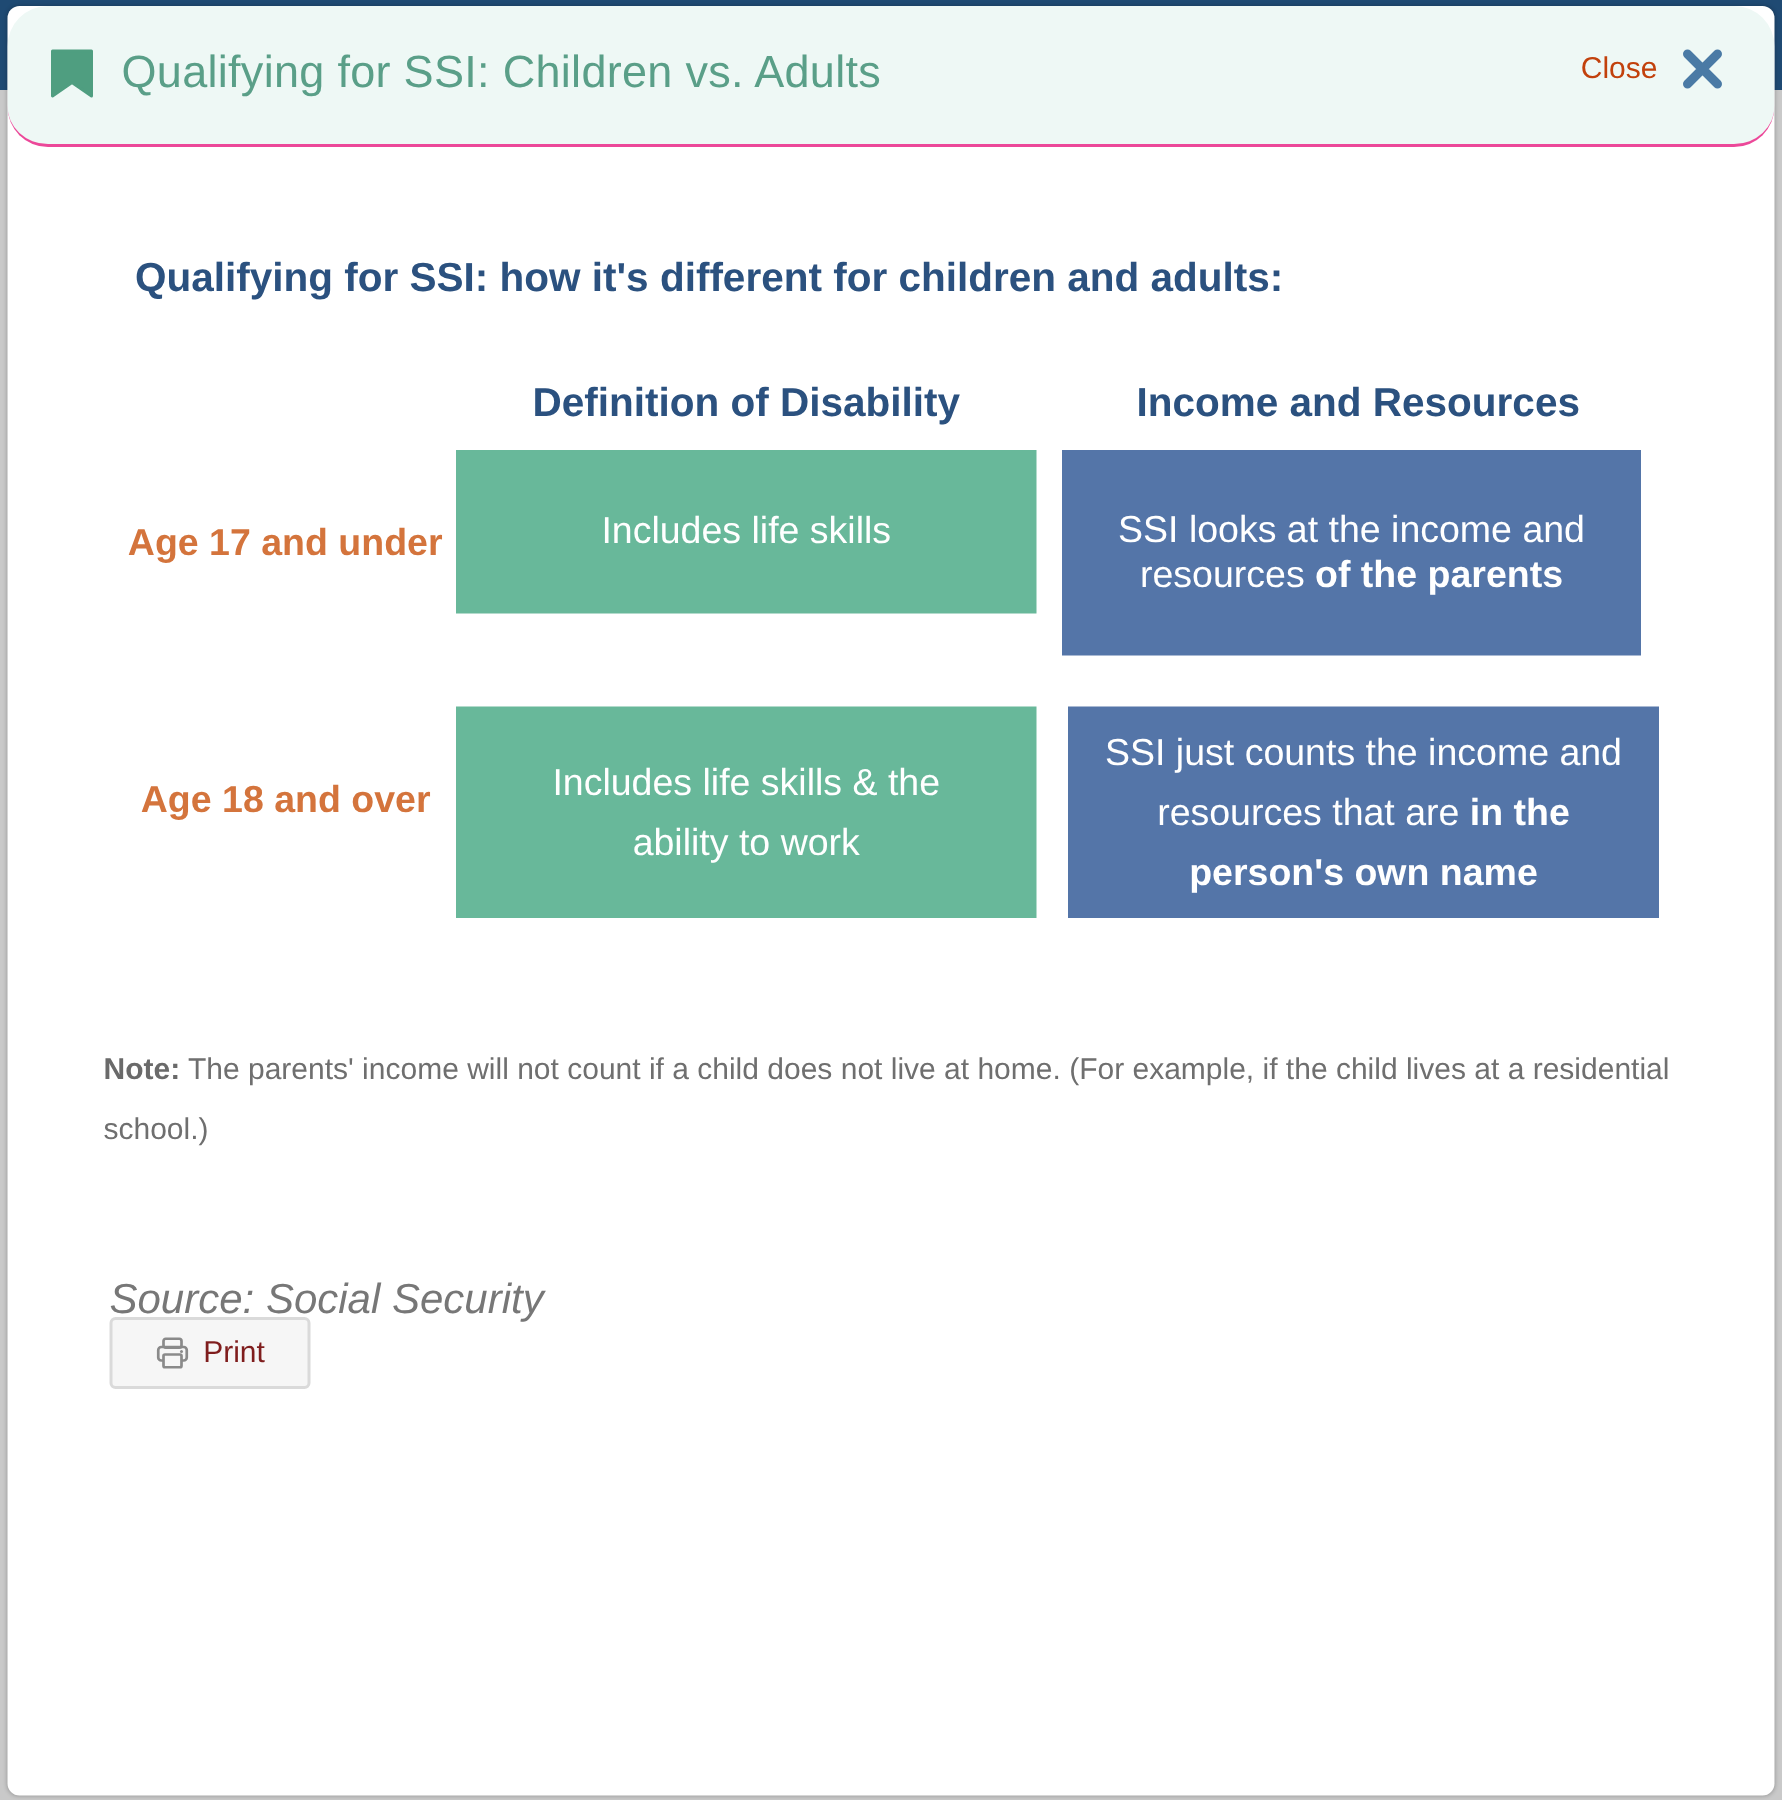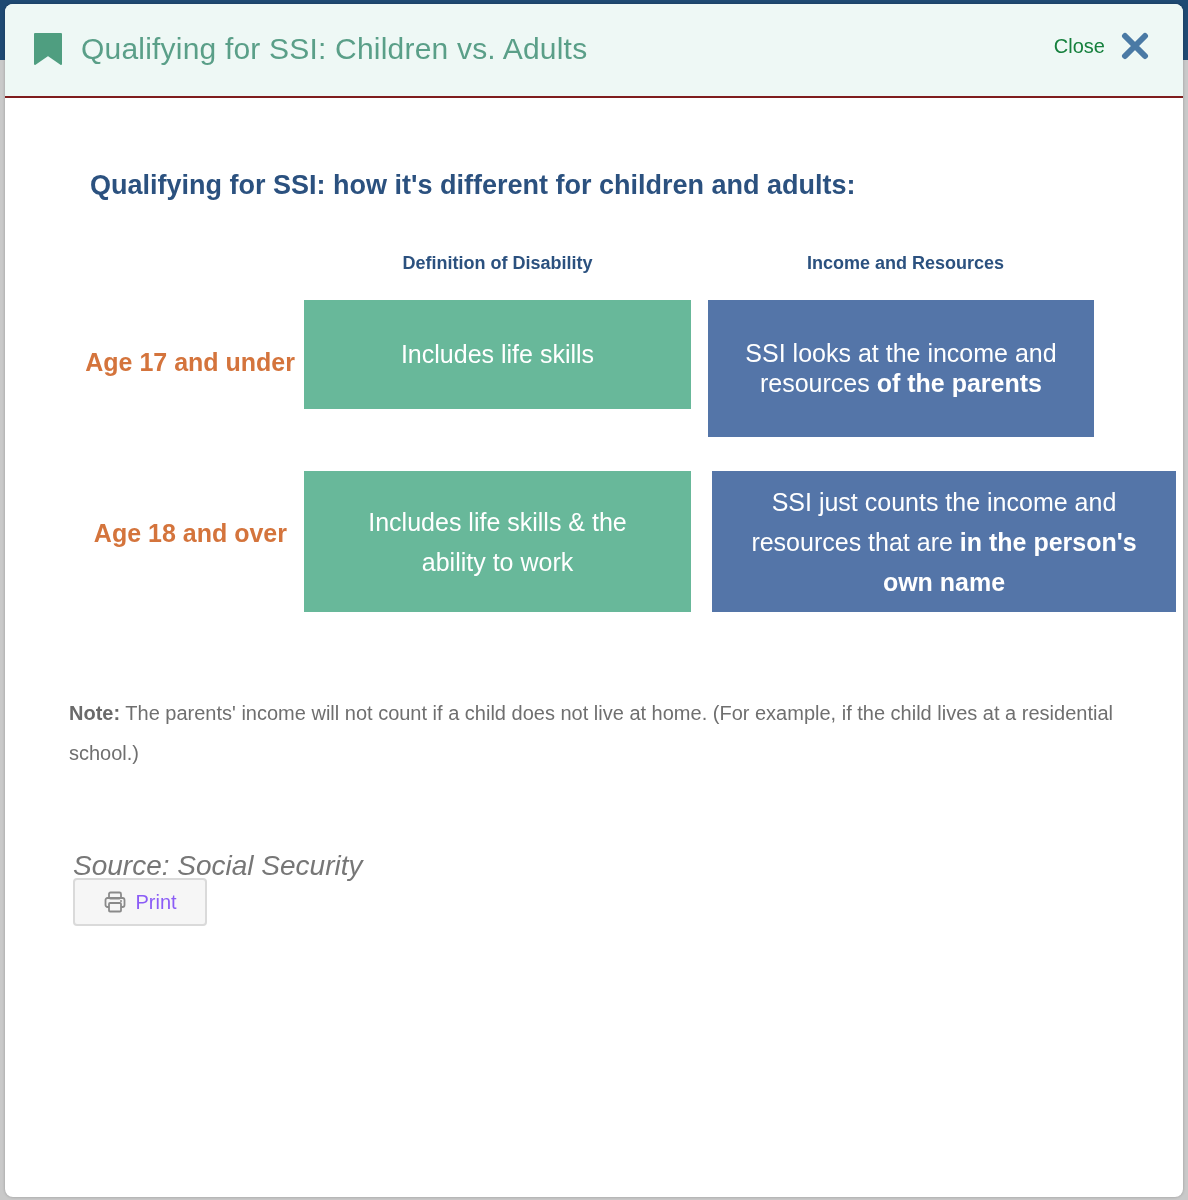--- a/index.html
+++ b/index.html
@@ -13,41 +13,41 @@
       position: absolute; left: 0; top: 0; width: 1188px; height: 60px;
       background: #1f4a73;
     }
     .modal {
       position: absolute; left: 5px; top: 4px; width: 1178px; height: 1193px;
       background: #ffffff; border-radius: 8px; overflow: hidden;
       box-shadow: 0 0 3px rgba(0,0,0,0.25);
     }
     .modal-header {
       height: 92px; background: #eef8f5;
-      border-bottom: 2px solid #7f1d1d;
-      display: flex; align-items: center; position: relative;
+      border-bottom: 2px solid #ec4899;
+      display: flex; align-items: center; position: relative; border-radius: 27px;
     }
     .bookmark-icon { position: absolute; left: 28px; top: 28px; width: 30px; height: 34px; }
     .modal-title {
       position: absolute; left: 76px; top: 28px;
       font-size: 30px; color: #5a9f88; letter-spacing: 0.2px;
     }
     .close-btn {
       position: absolute; right: 34px; top: 28px;
       display: flex; align-items: center; cursor: pointer;
     }
-    .close-label { font-size: 20px; color: #15803d; margin-right: 16px; }
+    .close-label { font-size: 20px; color: #c2410c; margin-right: 16px; }
     .close-icon { width: 28px; height: 28px; }
     .content { position: relative; }
     .subtitle {
       position: absolute; left: 85px; top: 72px;
       font-size: 27px; font-weight: bold; color: #2b517f;
     }
     .col-header {
-      position: absolute; top: 155px; font-size: 18px; font-weight: bold; color: #2b517f;
+      position: absolute; top: 155px; font-size: 27px; font-weight: bold; color: #2b517f;
       text-align: center;
     }
     .row-label {
       position: absolute; font-size: 25px; font-weight: bold; color: #d4743c; text-align: right;
     }
     .cell {
       position: absolute; display: flex; align-items: center; justify-content: center;
       text-align: center; color: #ffffff; font-size: 25px; line-height: 1.25;
       box-sizing: border-box; padding: 0 16px;
     }
@@ -63,21 +63,21 @@
       position: absolute; left: 68px; top: 752px;
       font-size: 28px; font-style: italic; color: #777777;
     }
     .print-btn {
       position: absolute; left: 68px; top: 780px; width: 134px; height: 48px;
       border: 2px solid #dadada; border-radius: 4px; background: #f6f6f6;
       box-sizing: border-box; display: flex; align-items: center; justify-content: center;
       cursor: pointer;
     }
     .print-icon { width: 24px; height: 24px; margin-right: 8px; }
-    .print-label { font-size: 20px; color: #8b5cf6; }
+    .print-label { font-size: 20px; color: #7f1d1d; }
   </style>
 </head>
 <body>
 
 <div class="backdrop-top"></div>
 
 <div class="modal">
   <div class="modal-header">
     <svg class="bookmark-icon" viewBox="0 0 30 34">
       <path d="M2 2 H28 V32 L15 23 L2 32 Z" fill="#4f9e80" stroke="#4f9e80" stroke-width="2" stroke-linejoin="round"></path>
@@ -103,21 +103,21 @@
     <div class="cell green" style="left:299px; top:202px; width:387px; height:109px;">
       <span>Includes life skills</span>
     </div>
     <div class="cell blue" style="left:703px; top:202px; width:386px; height:137px; line-height:1.18;">
       <span><span>SSI looks at  the income and resources </span><b>of the parents</b></span>
     </div>
 
     <div class="cell green" style="left:299px; top:373px; width:387px; height:141px; padding:0 60px; line-height:1.6;">
       <span>Includes life skills &amp; the ability to work</span>
     </div>
-    <div class="cell blue" style="left:707px; top:373px; width:464px; height:141px; line-height:1.6; padding:0 20px;">
+    <div class="cell blue" style="left:707px; top:373px; width:394px; height:141px; line-height:1.6; padding:0 20px;">
       <span><span>SSI just counts the  income and resources that are </span><b>in the person's own name</b></span>
     </div>
 
     <div class="note"><b>Note:</b><span> The parents' income will not count if a child does not live at home. (For example, if the child lives at a residential school.)</span></div>
 
     <div class="source">Source: Social Security</div>
 
     <div class="print-btn">
       <svg class="print-icon" viewBox="0 0 24 24">
         <rect x="6" y="2.5" width="12" height="6" rx="1.5" fill="none" stroke="#8a8a8a" stroke-width="1.8"></rect>

